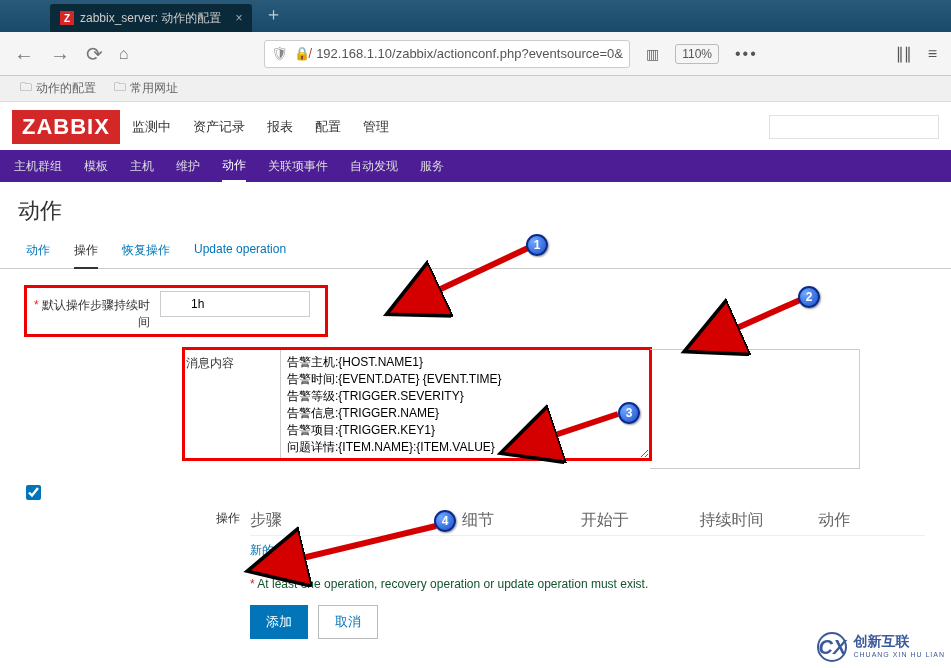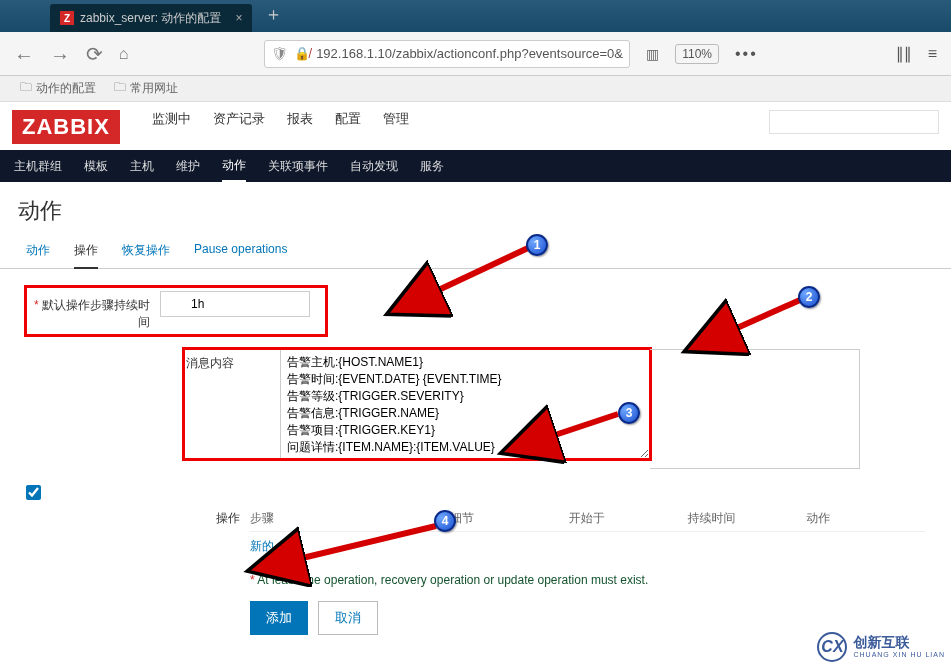--- a/index.html
+++ b/index.html
@@ -22,28 +22,28 @@
   .zoom-badge { border: 1px solid #bbb; border-radius: 3px; padding: 2px 6px; font-size: 12px; color: #555; display:inline-flex; align-items:center; gap:4px; }
   .dots { font-size: 16px; color: #555; letter-spacing: 2px; }
   .menu-burger { font-size: 16px; color: #555; }
 
   .bookmarks { height: 26px; background: #f0f0f0; border-bottom: 1px solid #ddd; display: flex; align-items: center; padding: 0 20px; gap: 18px; color: #666; font-size: 12px; }
   .bk-item { display: inline-flex; align-items: center; gap: 4px; }
   .bk-shield { font-size: 12px; }
 
   
   .zabbix-wrap { position: relative; }
-  .zabbix-header { background: #fff; padding: 8px 12px 0 12px; display: flex; align-items: flex-start; gap: 32px; }
+  .zabbix-header { background: #fff; padding: 8px 12px 0 12px; display: flex; align-items: center; gap: 12px; }
   .zabbix-logo { background: #d42828; color: #fff; font-weight: bold; font-size: 22px; letter-spacing: 1px; padding: 4px 10px; }
   .top-menu { display: flex; gap: 22px; color: #333; font-size: 13px; }
   .top-menu .sel { color: #333; font-weight: normal; }
   .right-search { margin-left: auto; }
   .right-search input { border: 1px solid #e0e0e0; height: 24px; width: 170px; padding: 0 6px; }
 
-  .subnav { background: #0f172a; color: #ddd; height: 32px; display: flex; align-items: center; padding: 0 14px; gap: 22px; font-size: 12px; margin-top: 6px; }
+  .subnav { background: #4c1d95; color: #ddd; height: 32px; display: flex; align-items: center; padding: 0 14px; gap: 22px; font-size: 12px; margin-top: 6px; }
   .subnav .sel { color: #fff; border-bottom: 3px solid #fff; padding-bottom: 6px; margin-bottom: -8px; }
 
   .page-title { font-size: 22px; color: #333; padding: 14px 18px 8px; }
 
   .form-tabs { display: flex; gap: 24px; padding: 0 26px; border-bottom: 1px solid #ccc; font-size: 12px; }
   .form-tabs a { color: #0275b8; padding: 8px 0; cursor: pointer; }
   .form-tabs a.sel { color: #333; border-bottom: 2px solid #333; margin-bottom: -1px; }
 
   .form-area { padding: 18px 26px; position: relative; }
   .form-row { display: flex; align-items: flex-start; margin-bottom: 14px; }
@@ -53,39 +53,39 @@
   .form-input { height: 26px; padding-left: 30px; }
   .form-text { resize: both; }
 
   .hl-red { outline: 3px solid #e00; outline-offset: -1px; }
 
   .pause-row { display: flex; align-items: center; gap: 8px; padding: 2px 0 10px 0; font-size: 12px; }
   .pause-row input[type=checkbox]{ width:15px; height:15px; border:1px solid #0275b8; accent-color:#0275b8; }
 
   .ops-label { width: 224px; text-align: right; padding-right: 10px; color: #333; }
   .ops-table { flex: 1; }
-  .ops-head { display: flex; gap: 0; color: #666; font-size: 12px; border-bottom: 1px solid #eee; padding-bottom: 4px; }
+  .ops-head { display: flex; gap: 12px; color: #666; font-size: 16px; border-bottom: 1px solid #eee; padding-bottom: 4px; }
   .ops-head div { flex: 1; }
   .ops-head div:first-child { flex: 0 0 200px; }
   .new-link { color: #0275b8; font-size: 12px; padding-top: 6px; display: inline-block; }
 
   .footnote { color: #d42828; font-size: 12px; margin-left: 224px; margin-top: 18px; margin-bottom: 14px; }
   .footnote span { color: #14532d; }
 
   .btns { margin-left: 224px; display: flex; gap: 10px; }
   .btn-primary { background: #0275b8; color: #fff; border: none; padding: 7px 16px; font-size: 13px; cursor: pointer; }
   .btn-sec { background: #fff; color: #0275b8; border: 1px solid #bbb; padding: 7px 16px; font-size: 13px; cursor: pointer; }
 
   
   .bubble { position: absolute; width: 22px; height: 22px; border-radius: 50%; background: radial-gradient(circle at 30% 30%, #6fa8ff, #1a4fcf); color: #fff; font-weight: bold; font-size: 12px; display: flex; align-items: center; justify-content: center; border: 2px solid #0a2a8a; box-shadow: 1px 1px 2px rgba(0,0,0,.4); z-index: 50; }
   .arrow-svg { position: absolute; z-index: 40; pointer-events: none; overflow: visible; }
 
   .watermark { position: absolute; right: 6px; bottom: 6px; display: flex; align-items: center; gap: 6px; color: #3a5a9a; font-size: 13px; }
-  .watermark .circle { width: 30px; height: 30px; border: 2px solid #3a5a9a; border-radius: 50%; display: flex; align-items: center; justify-content: center; font-weight: bold; font-style: italic; font-size: 16px; color: #3a5a9a; }
-  .watermark .cn { font-size: 14px; font-weight: bold; }
+  .watermark .circle { width: 30px; height: 30px; border: 2px solid #3a5a9a; border-radius: 50%; display: flex; align-items: center; justify-content: center; font-weight: bold; font-style: italic; font-size: 20px; color: #3a5a9a; }
+  .watermark .cn { font-size: 14px; font-weight: bold; font-family: Liberation Mono, monospace; }
   .watermark .py { font-size: 7px; letter-spacing: 1px; color: #3a5a9a; }
 </style>
 </head>
 <body>
 
 <div class="browser-tabs">
   <div class="tab">
     <span class="favicon">Z</span>
     <span>zabbix_server: 动作的配置</span>
     <span class="tab-close">×</span>
@@ -149,21 +149,21 @@
     <span>自动发现</span>
     <span>服务</span>
   </div>
 
   <div class="page-title">动作</div>
 
   <div class="form-tabs">
     <a>动作</a>
     <a class="sel">操作</a>
     <a>恢复操作</a>
-    <a>Pause operations</a>
+    <a>Update operation</a>
   </div>
 
   <div class="form-area">
 
     <div class="form-row hl-red" style="width:300px; padding:4px; margin-left:0;">
       <div class="form-label" style="width:130px"><span class="req">*</span><span>默认操作步骤持续时间</span></div>
       <input class="form-input" style="width: 150px;" value="1h">
     </div>
 
 

